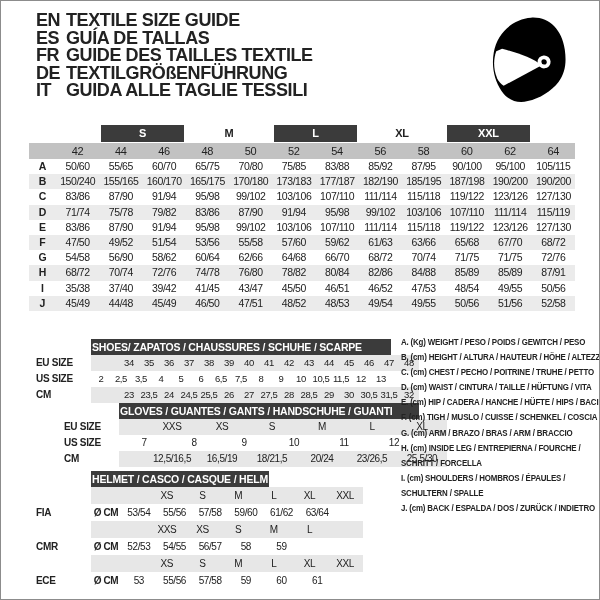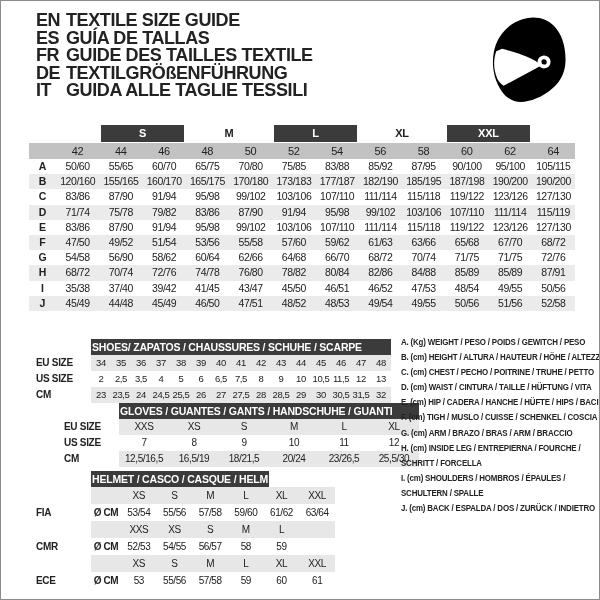--- a/index.html
+++ b/index.html
@@ -34,21 +34,21 @@
   #gloves-table{top:402px;margin-left:28px;}
   #helmet-table{top:470px;}
   .bt-titlerow{display:flex;}
   .bt-spacer{width:55px;flex:0 0 55px;}
   .bt-bar{background:#3b3b3b;color:#fff;font-size:10.5px;font-weight:700;
           height:16px;line-height:16px;padding-left:1px;letter-spacing:-0.2px;
           box-sizing:border-box;white-space:nowrap;}
   .bt-row{display:flex;height:16px;}
   .bt-label{width:55px;flex:0 0 55px;font-size:10px;font-weight:700;line-height:16px;letter-spacing:-0.3px;}
   .bt-cells{display:grid;line-height:16px;}
-  .bt-cells.striped{background:#e7e7e7;}
+  .bt-cells.striped{background:#e7e7e7;padding-left:28px;}
   .bt-cell{font-size:9.5px;text-align:center;letter-spacing:-0.4px;white-space:nowrap;}
   #shoes-table .bt-cells{width:300px;grid-template-columns:repeat(15,1fr);}
   #gloves-table .bt-cells{width:300px;grid-template-columns:repeat(6,1fr);}
   #gloves-table .bt-cell{font-size:10px;}
   #helmet-table .bt-row{height:17px;}
   #helmet-table .bt-label{line-height:17px;}
   #helmet-table .bt-cells{width:244px;grid-template-columns:30px repeat(6,1fr);line-height:17px;}
   #helmet-table .bt-cell{font-size:10px;text-align:center;}
   #helmet-table .bt-cell.unit{text-align:center;font-weight:700;}
   #helmet-table .bt-bar{width:178px;}
@@ -129,21 +129,21 @@
         <div class="mt-cell">75/85</div>
         <div class="mt-cell">83/88</div>
         <div class="mt-cell">85/92</div>
         <div class="mt-cell">87/95</div>
         <div class="mt-cell">90/100</div>
         <div class="mt-cell">95/100</div>
         <div class="mt-cell">105/115</div>
       </div>
       <div class="mt-grid mt-row alt">
         <div class="mt-rowlabel">B</div>
-        <div class="mt-cell">120/160</div>
+        <div class="mt-cell">150/240</div>
         <div class="mt-cell">155/165</div>
         <div class="mt-cell">160/170</div>
         <div class="mt-cell">165/175</div>
         <div class="mt-cell">170/180</div>
         <div class="mt-cell">173/183</div>
         <div class="mt-cell">177/187</div>
         <div class="mt-cell">182/190</div>
         <div class="mt-cell">185/195</div>
         <div class="mt-cell">187/198</div>
         <div class="mt-cell">190/200</div>

